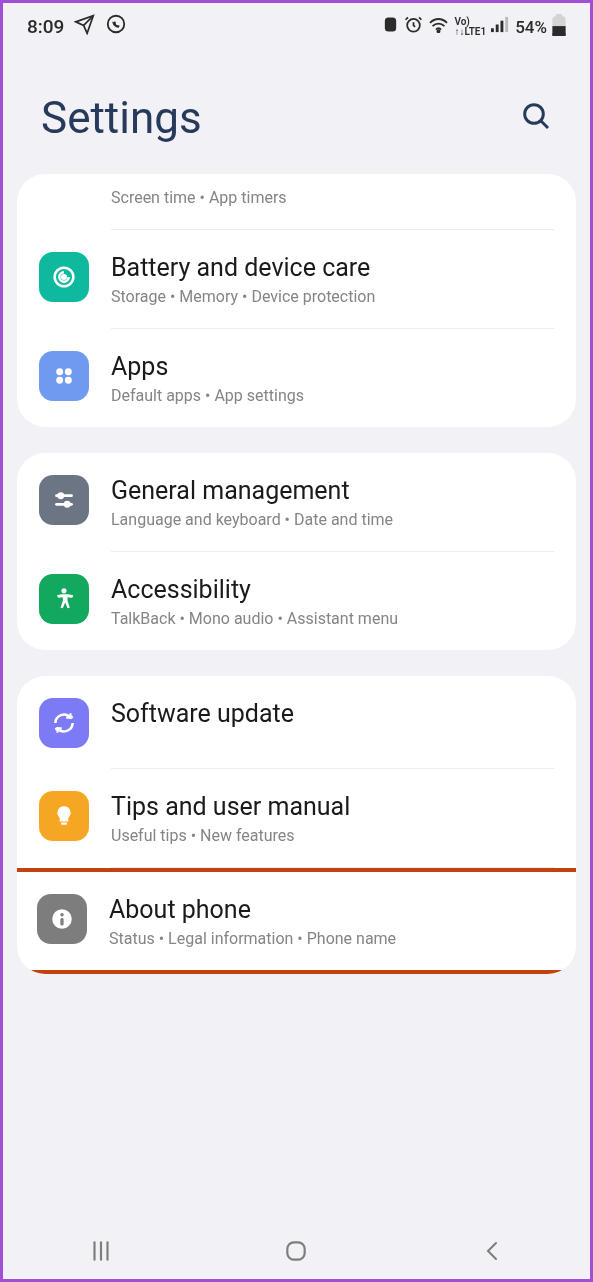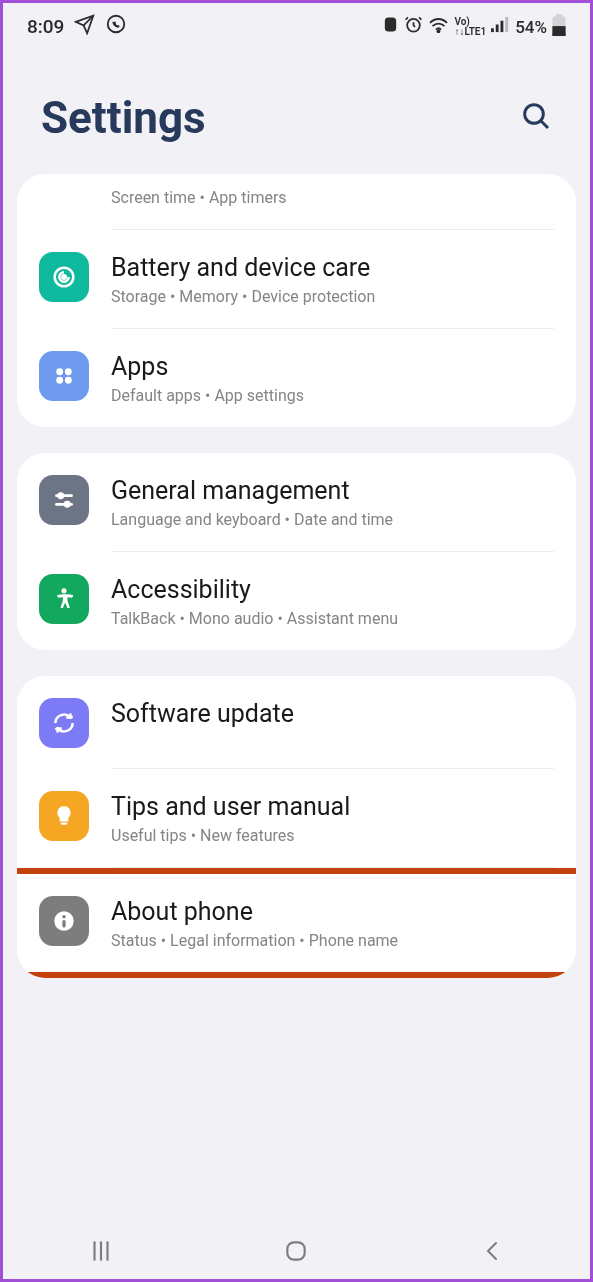--- a/index.html
+++ b/index.html
@@ -24,21 +24,21 @@
   .status-left { display: flex; align-items: center; gap: 10px; text-align: right; }
   .status-right { display: flex; align-items: center; gap: 5px; font-size: 17px; }
   .header {
     display: flex;
     justify-content: space-between;
     align-items: center;
     padding: 48px 38px 30px 38px;
   }
   .header-title {
     font-size: 44px;
-    font-weight: 700;
+    font-weight: 400;
     color: #283a5b;
   }
   .search-icon { color: #283a5b; }
   .group {
     background: #fff;
     border-radius: 28px;
     margin: 0 14px 26px 14px;
     overflow: hidden;
   }
   .item {
@@ -71,21 +71,21 @@
     color: #848489;
     line-height: 1.3;
   }
   .divider {
     height: 1px;
     background: #ececee;
     margin-left: 94px;
     margin-right: 22px;
   }
   .highlight-box {
-    border: 6px solid #c2410c;
+    border: 4px solid #c2410c;
     margin: 0 -6px 0 -6px;
   }
   .nav-bar {
     position: absolute;
     bottom: 0; left: 0; right: 0;
     height: 56px;
     display: flex;
     justify-content: space-around;
     align-items: center;
     color: #7d7d7d;

